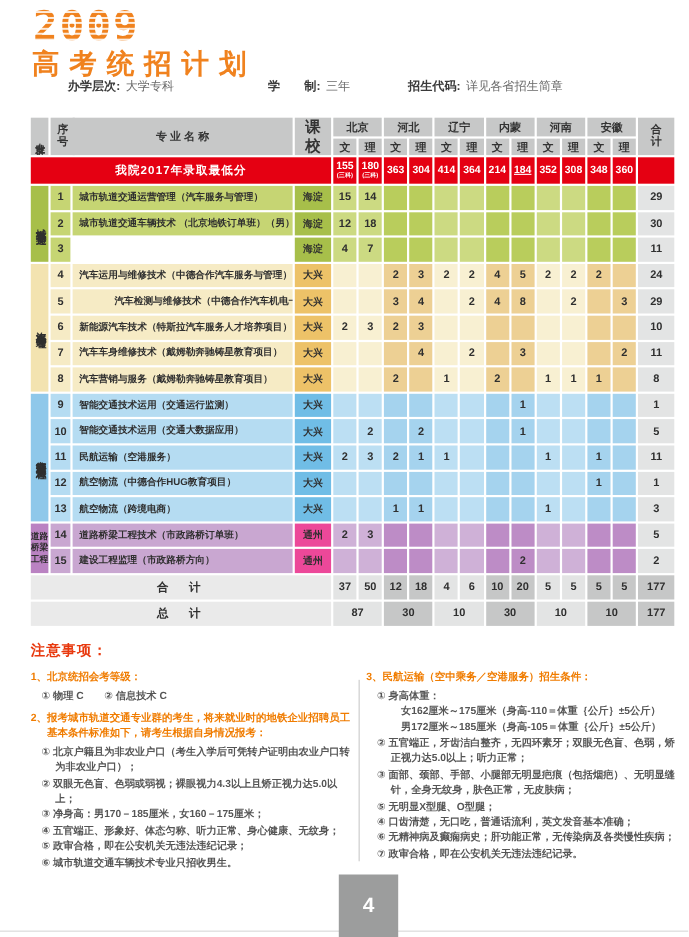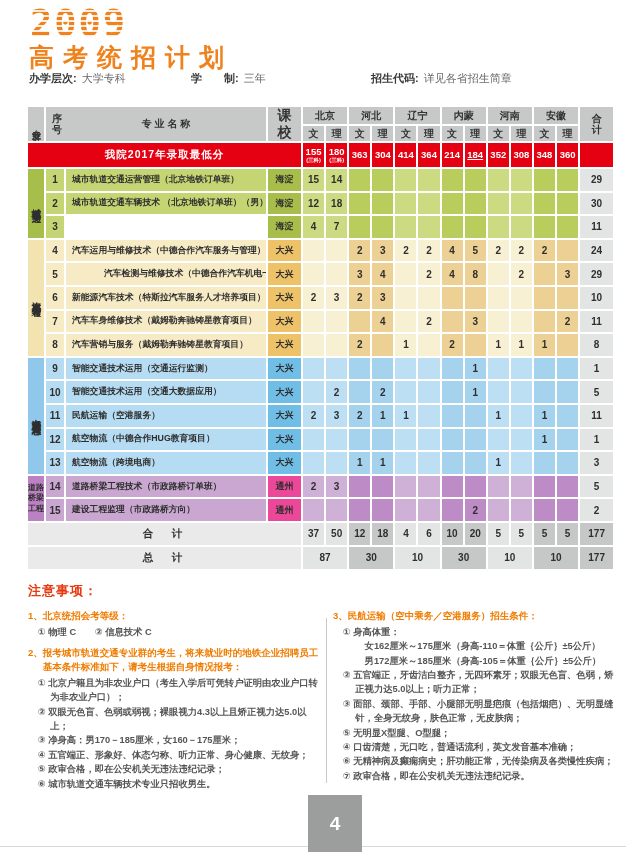--- a/index.html
+++ b/index.html
@@ -7,21 +7,21 @@
   .page{position:relative;width:626px;height:852px;background:#fff;overflow:hidden;margin:0 auto;}
 
   
   .year{position:absolute;left:30px;top:2px;font-family:"DejaVu Sans Mono","DejaVu Sans",monospace;
         font-size:37px;font-weight:bold;letter-spacing:2px;color:#f0821e;}
   @supports (-webkit-background-clip: text){
     .year{background:repeating-linear-gradient(0deg,#f0821e 0 3px,rgba(240,130,30,0.15) 3px 5px);
           -webkit-background-clip:text;background-clip:text;color:transparent;}
   }
   .title{position:absolute;left:29px;top:41px;font-size:25px;font-weight:bold;color:#f0821e;letter-spacing:9px;}
-  .meta{position:absolute;left:29px;top:71px;width:586px;font-size:11px;display:flex;}
+  .meta{position:absolute;left:29px;top:71px;width:586px;font-size:11px;display:flex;text-align:center;}
   .meta .mi b{color:#3a3a3a;font-weight:bold;white-space:pre;}
   .meta .mi .val{color:#6a6a6a;margin-left:5px;}
   .m1{width:162px}.m2{width:180px}
 
   
   .tbl{position:absolute;left:28px;top:107px;width:586px;display:grid;
        grid-template-columns:16px 18px 200px 33px repeat(12,21.1px) 33px;
        grid-template-rows:17px 15px 24px repeat(15,21.6px) 22px 22px;
        gap:2px;background:#fff;}
   .c{display:flex;align-items:center;justify-content:center;color:#2f2f2f;overflow:hidden;}
@@ -142,21 +142,21 @@
       </div>
       <div class="c red" style="grid-area: 3 / 15 / 4 / 16; flex-direction: column;">
         <div class="ms-v">348</div>
       </div>
       <div class="c red" style="grid-area: 3 / 16 / 4 / 17; flex-direction: column;">
         <div class="ms-v">360</div>
       </div>
       <div class="c red" style="grid-area: 3 / 17 / 4 / 18;"></div>
       <div class="c glabel vtext g0-label" style="grid-area: 4 / 1 / 7 / 2;">城市轨道交通</div>
       <div class="c num g0-seq" style="grid-area: 4 / 2 / 5 / 3;">1</div>
-      <div class="c name g0-name" style="grid-area: 4 / 3 / 5 / 4;">城市轨道交通运营管理（北京地铁订单班）</div>
+      <div class="c name g0-name" style="grid-area: 4 / 3 / 5 / 4;">城市轨道交通运营管理（汽车服务与管理）</div>
       <div class="c small g0-campus" style="grid-area: 4 / 4 / 5 / 5;">海淀</div>
       <div class="c num g0-lite" style="grid-area: 4 / 5 / 5 / 6;">15</div>
       <div class="c num g0-lite" style="grid-area: 4 / 6 / 5 / 7;">14</div>
       <div class="c num g0-dark" style="grid-area: 4 / 7 / 5 / 8;"></div>
       <div class="c num g0-dark" style="grid-area: 4 / 8 / 5 / 9;"></div>
       <div class="c num g0-lite" style="grid-area: 4 / 9 / 5 / 10;"></div>
       <div class="c num g0-lite" style="grid-area: 4 / 10 / 5 / 11;"></div>
       <div class="c num g0-dark" style="grid-area: 4 / 11 / 5 / 12;"></div>
       <div class="c num g0-dark" style="grid-area: 4 / 12 / 5 / 13;"></div>
       <div class="c num g0-lite" style="grid-area: 4 / 13 / 5 / 14;"></div>

